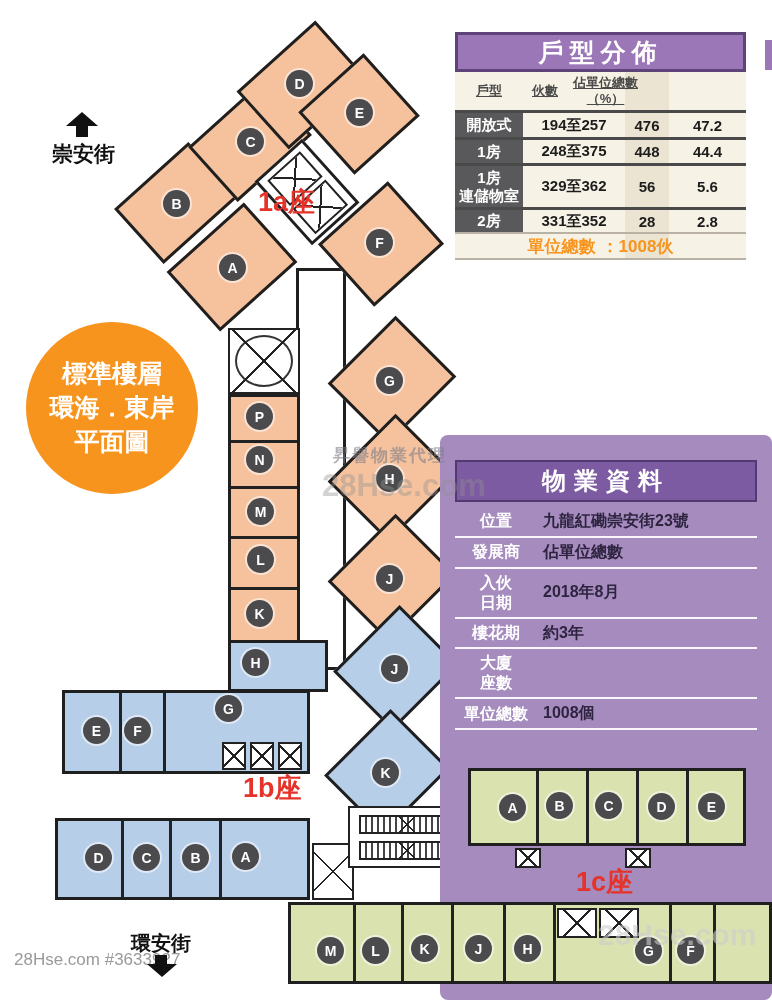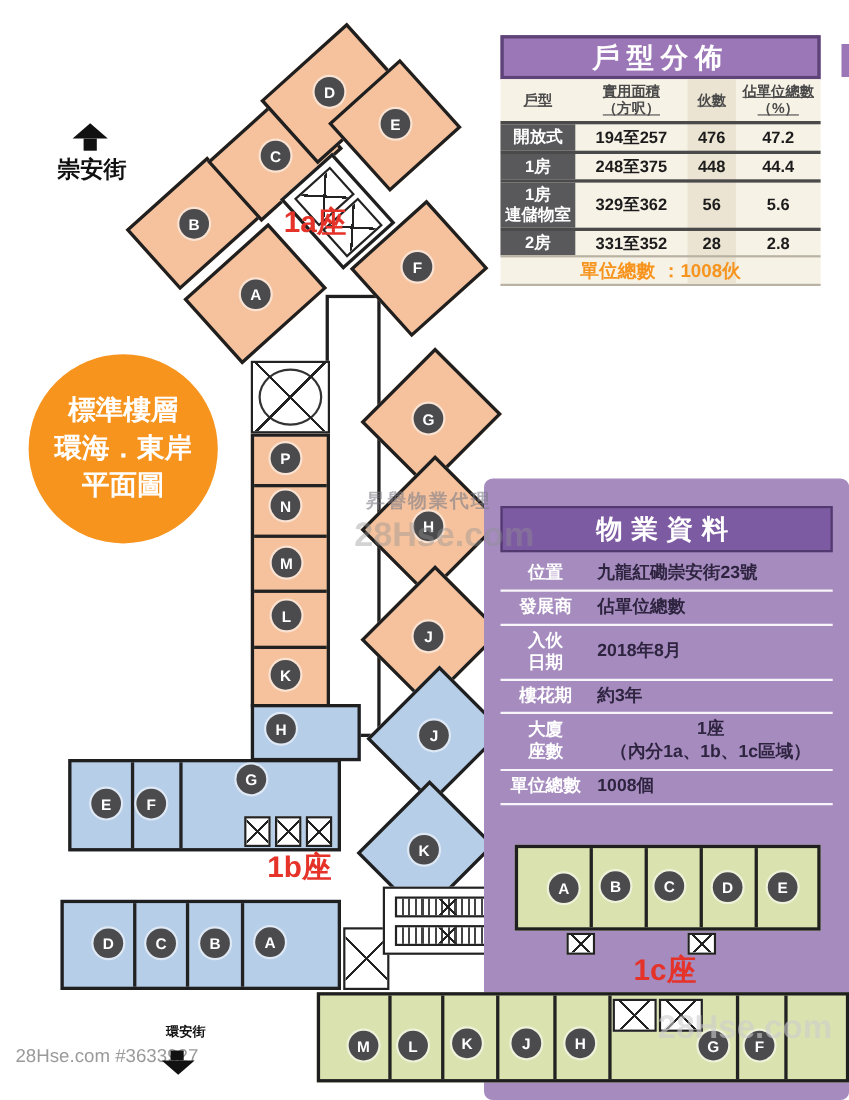--- a/index.html
+++ b/index.html
@@ -183,24 +183,20 @@
             </div>
           <div class="pt-value">
               <span>約3年</span>
             </div>
         </div>
         <div class="pt-row big">
           <div class="pt-label">
               <span>大廈</span>
               <span>座數</span>
             </div>
-          <div class="pt-value">
-              <span>1座</span>
-              <span>（內分1a、1b、1c區域）</span>
-            </div>
         </div>
         <div class="pt-row">
           <div class="pt-label">
               <span>單位總數</span>
             </div>
           <div class="pt-value">
               <span>1008個</span>
             </div>
         </div>
       </div>
@@ -235,26 +231,20 @@
     <div class="vsep" style="left:422px;"></div>
   </div>
 
   <div class="ut">
     <div class="ut-header">戶型分佈</div>
     <div class="ut-body">
       <div class="ut-strip"></div>
       <div class="ut-cols">
         <div class="c1">
             <span>戶型</span>
-          </div>
-        <div class="c2">
-            <span class="hl2">
-              <span style="display:block;">實用面積</span>
-              <span style="display:block;">（方呎）</span>
-            </span>
           </div>
         <div class="c3">
             <span>伙數</span>
           </div>
         <div class="c4">
             <span class="hl2">
               <span style="display:block;">佔單位總數</span>
               <span style="display:block;">（%）</span>
             </span>
           </div>
@@ -344,21 +334,21 @@
   <div class="badge">
     <span>標準樓層</span>
     <span>環海．東岸</span>
     <span>平面圖</span>
   </div>
 
   <div class="arrow-up-tri" style="left:66px;top:112px;"></div>
   <div class="arrow-stem" style="left:76px;top:126px;width:12px;height:11px;"></div>
   <div class="street" style="left:52px;top:140px;">崇安街</div>
 
-  <div class="street" style="left:131px;top:930px;font-size:12px;margin-left:20px;">環安街</div>
+  <div class="street" style="left:131px;top:930px;font-size:20px;">環安街</div>
   <div class="arrow-stem" style="left:155px;top:955px;width:12px;height:9px;"></div>
   <div class="arrow-down-tri" style="left:147px;top:964px;"></div>
 
   <div class="wm-agency">昇譽物業代理</div>
   <div class="wm-center">28Hse.com</div>
   <div class="wm-bottom">28Hse.com</div>
   <div class="src-id">28Hse.com #3633927</div>
 
 </div>
 

